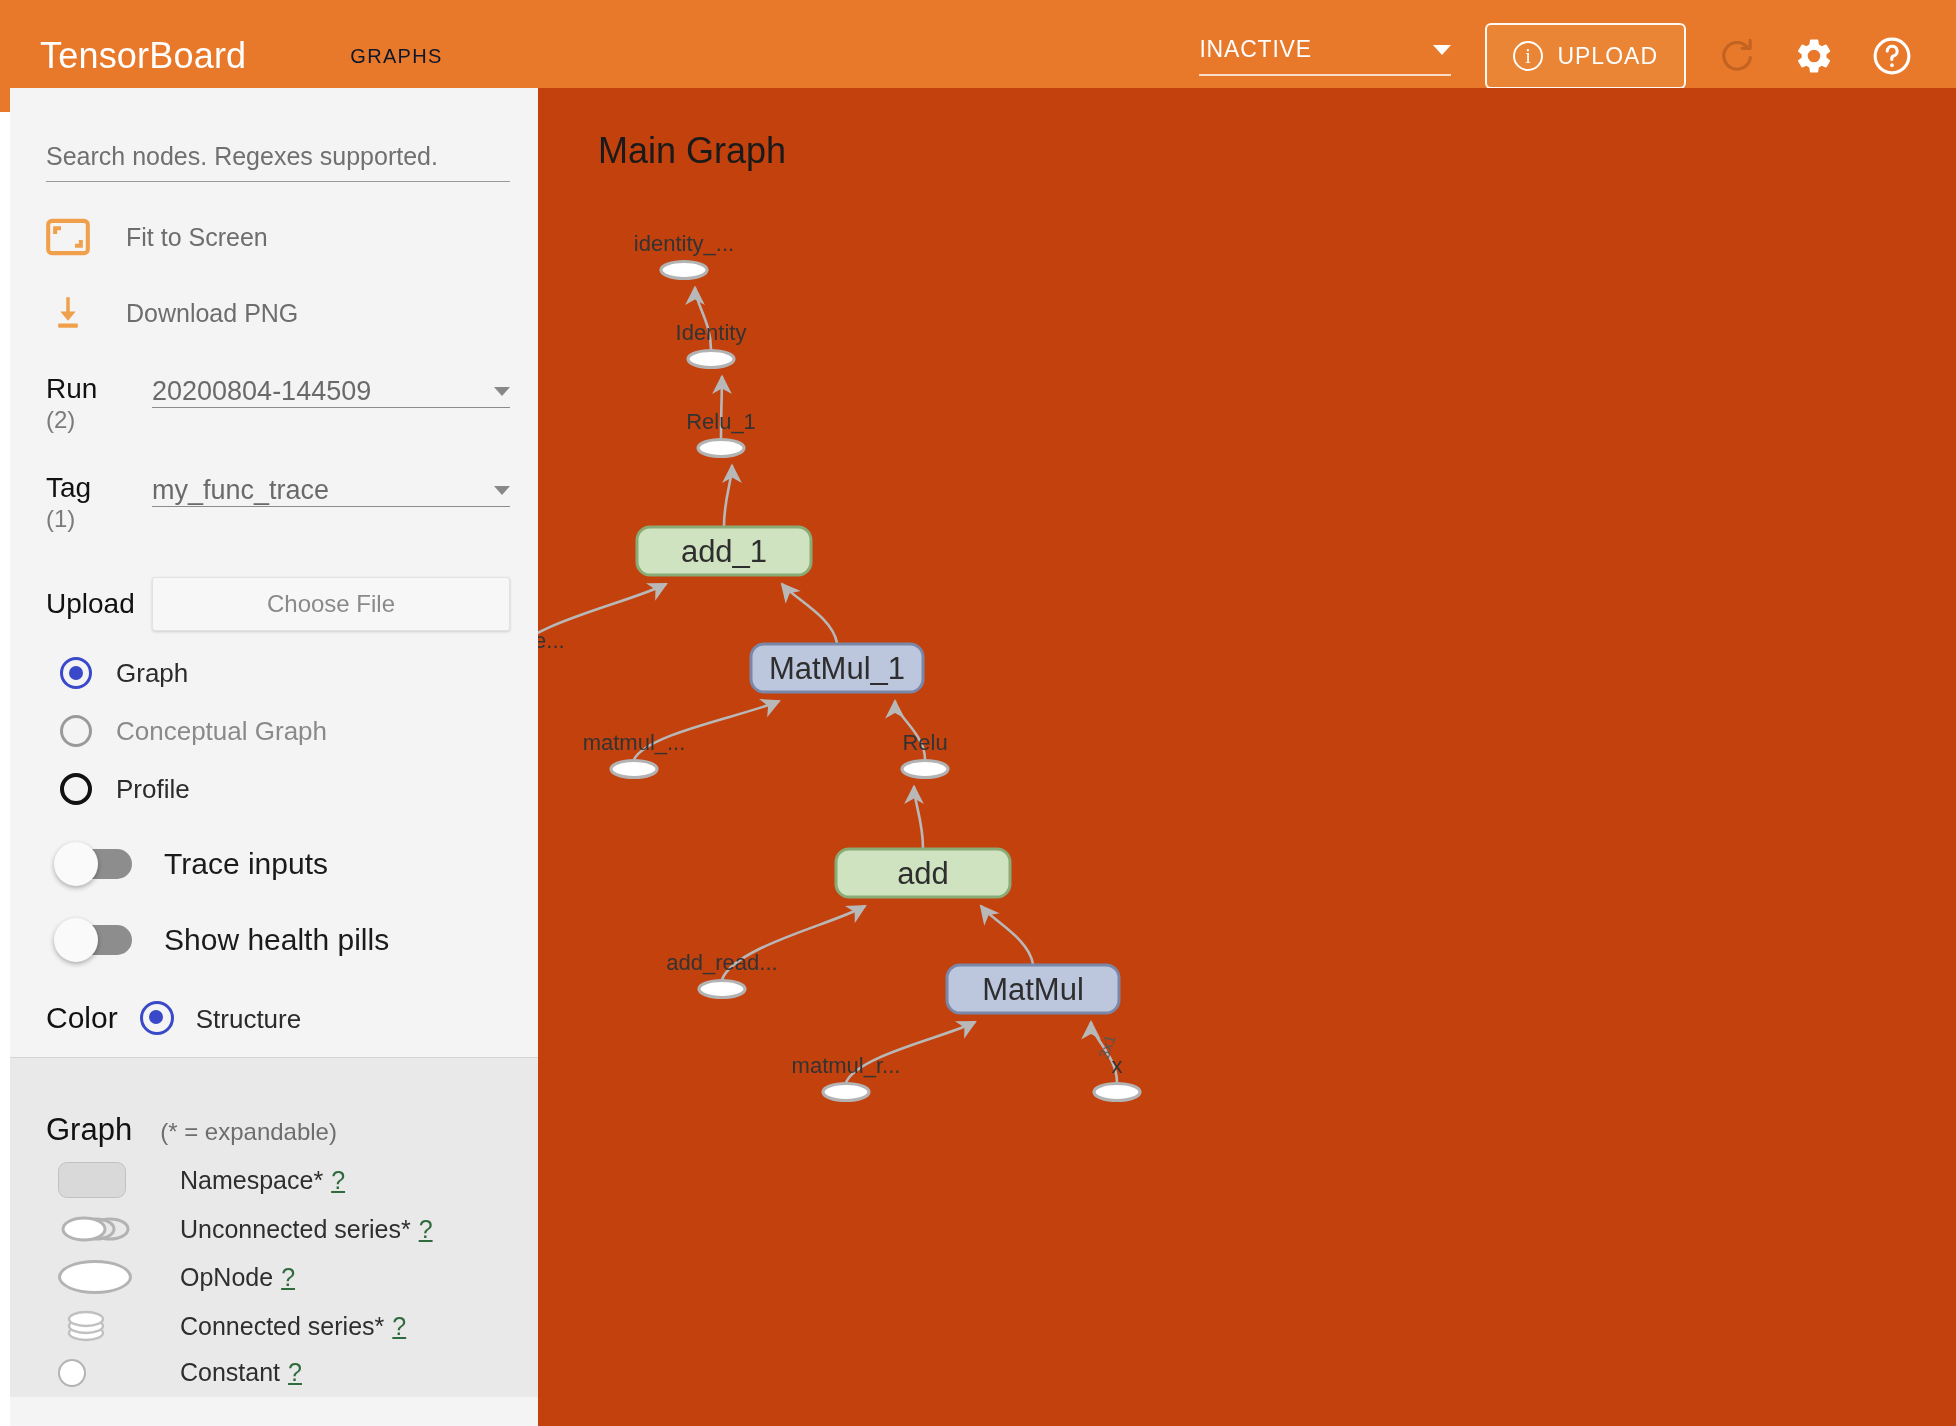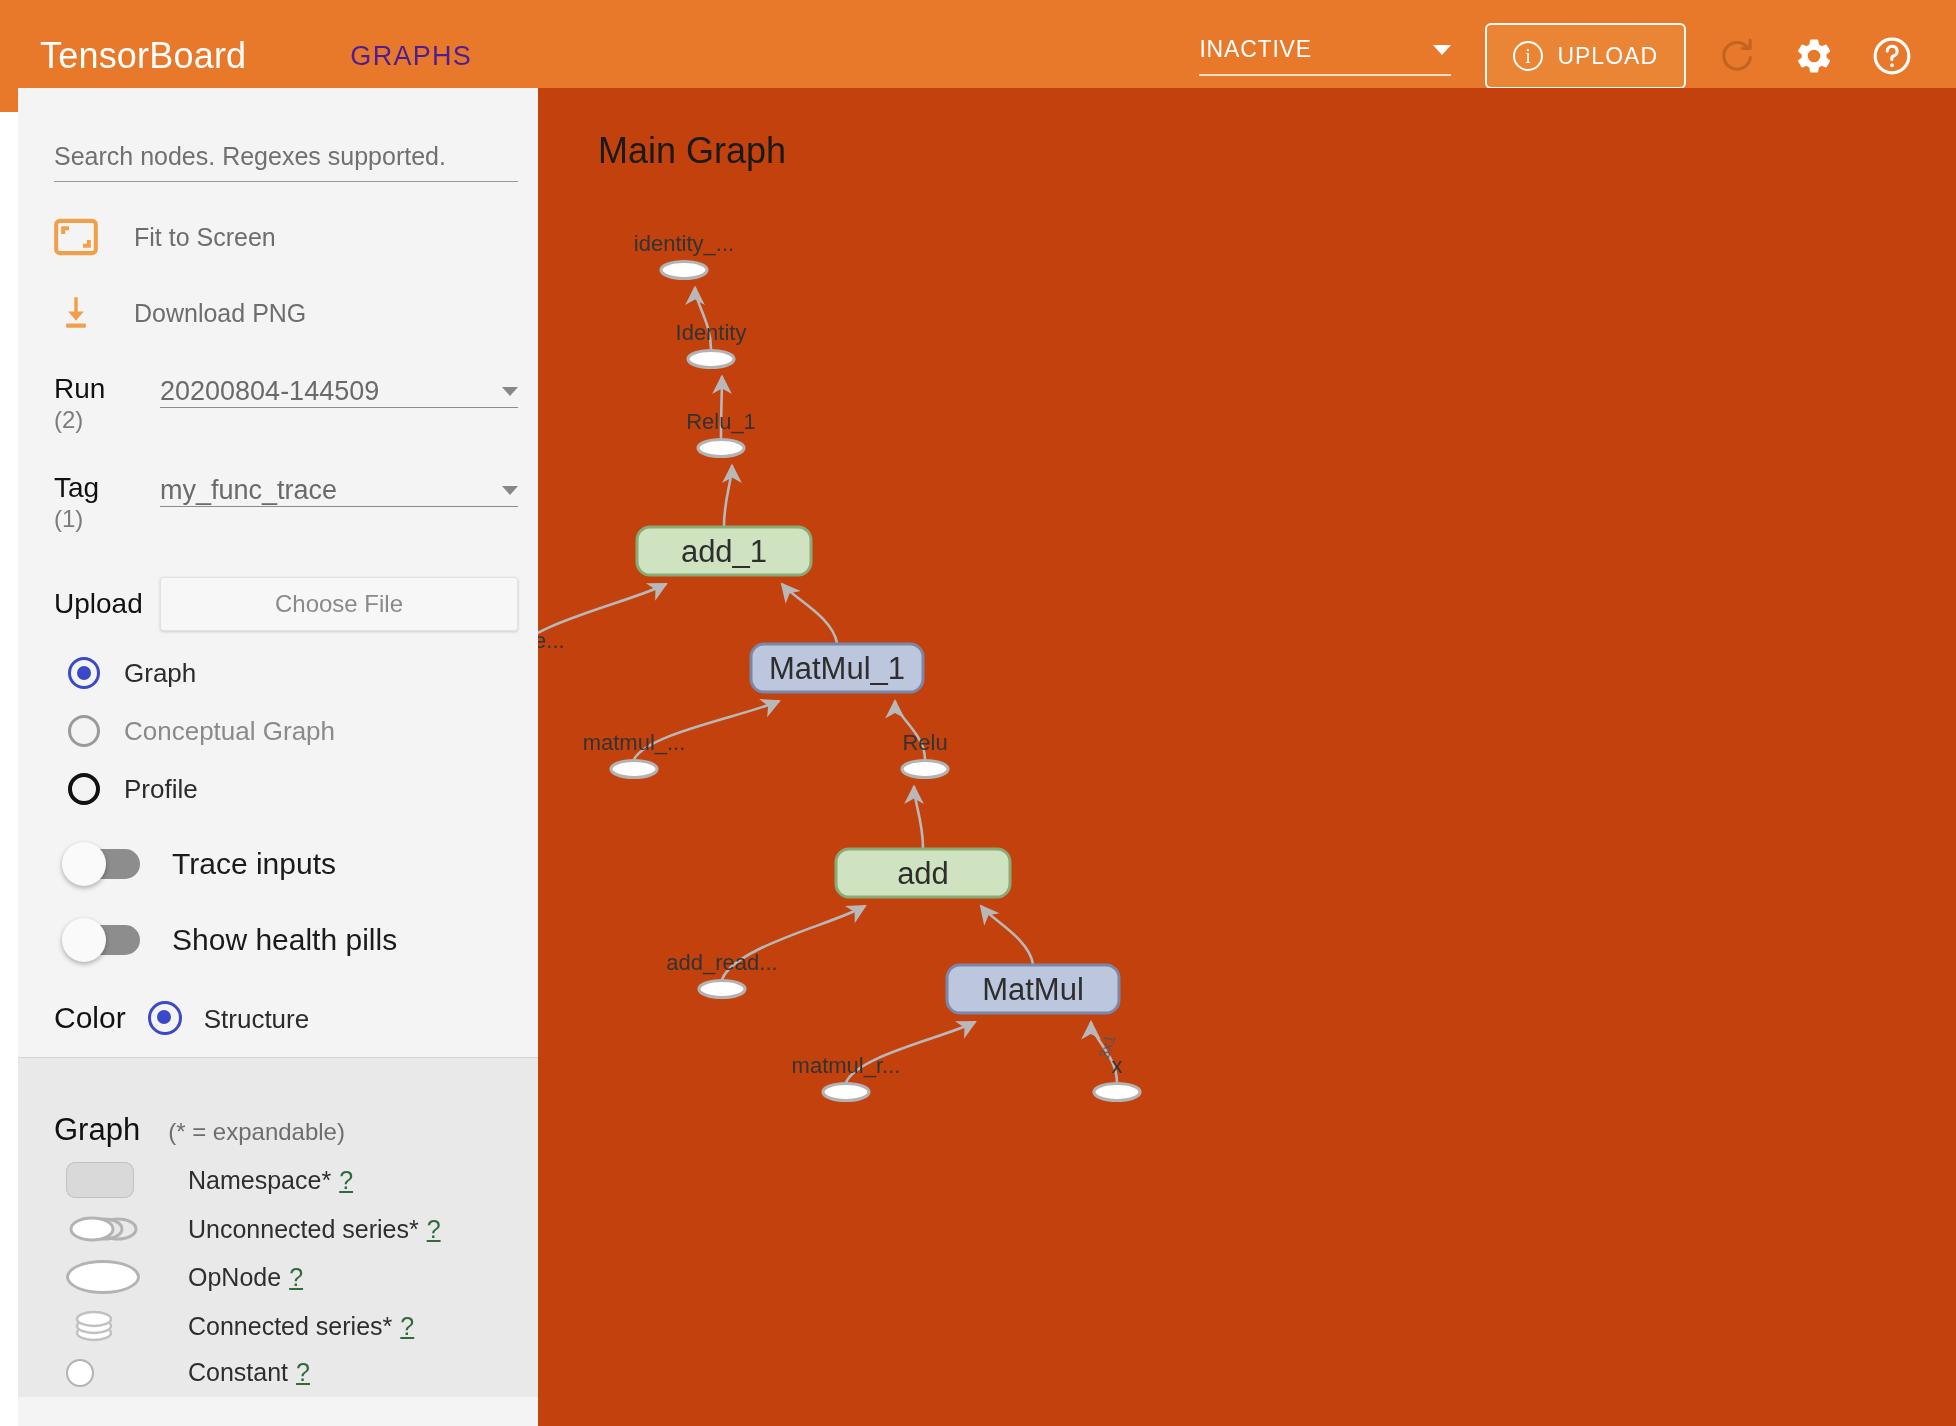--- a/index.html
+++ b/index.html
@@ -20,22 +20,22 @@
   .brand {
     color: #ffffff;
     font-size: 36px;
     letter-spacing: 0.2px;
     margin-left: 40px;
     white-space: nowrap;
   }
   .tabs { display: flex; align-items: stretch; height: 88px; margin-left: 78px; }
   .tab {
     display: flex; align-items: center;
-    color: #4c1d95;
-    font-size: 27px;
+    color: #0f172a;
+    font-size: 20px;
     letter-spacing: 1.3px;
     padding: 0 26px;
     position: relative;
     cursor: pointer;
   }
   .tab.active::after {
     content: "";
     position: absolute; left: 0; right: 0; bottom: 0;
     height: 6px; background: #ffffff;
   }
@@ -84,21 +84,21 @@
   .hicon {
     width: 56px; height: 56px;
     margin-left: 22px;
     display: flex; align-items: center; justify-content: center;
     cursor: pointer;
   }
   .hicon svg { display: block; }
 
   
   .sidebar {
-    position: absolute; top: 88px; left: 18px;
+    position: absolute; top: 88px; left: 10px;
     width: 537px; height: 1338px;
     background: #f4f4f4;
     border-right: 1px solid #d8d8d8;
     overflow: hidden;
   }
   .sb-top { padding: 0 36px; }
   .search-wrap {
     margin-top: 54px;
     border-bottom: 1px solid #9a9a9a;
     padding-bottom: 10px;

